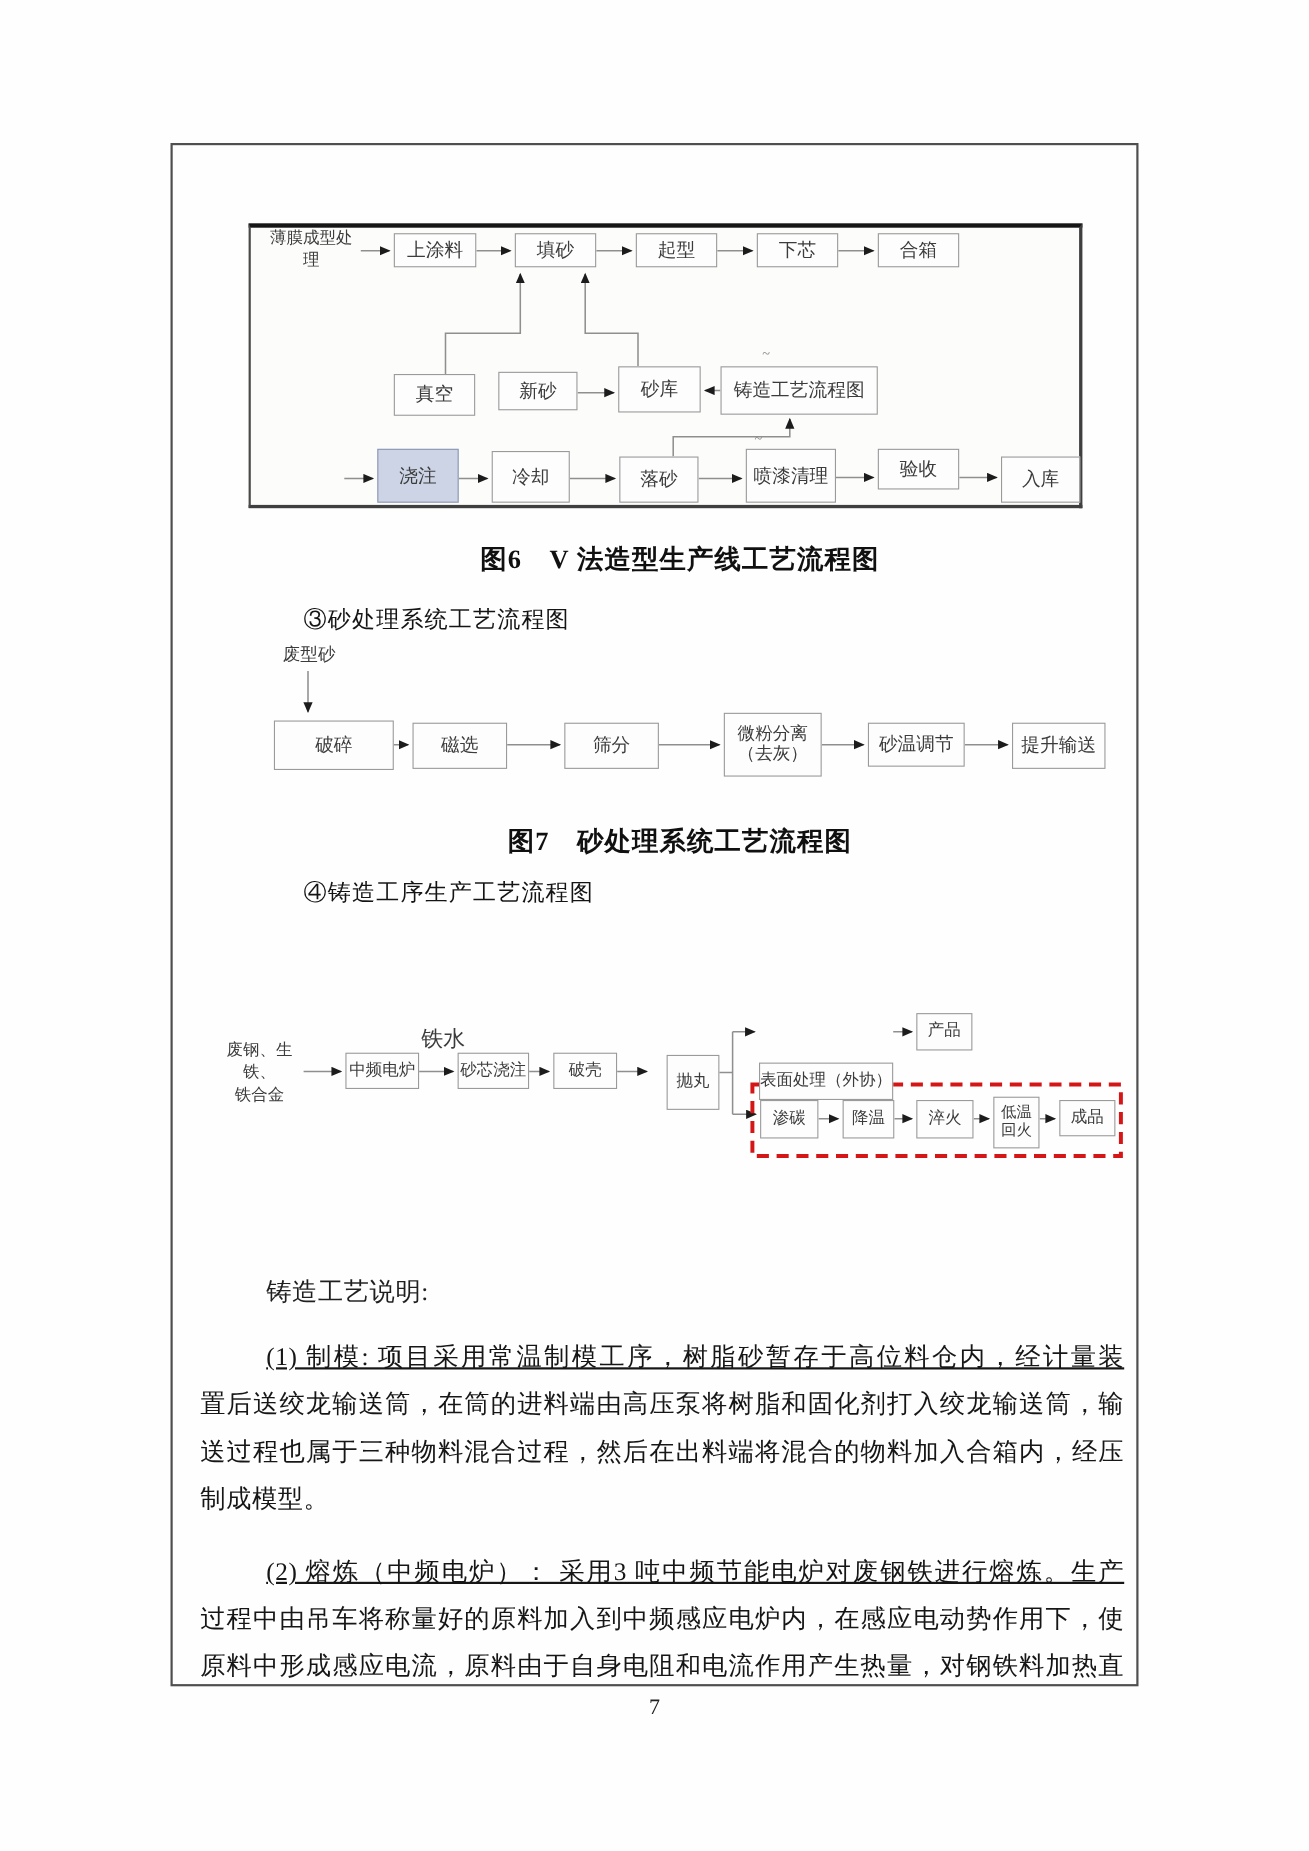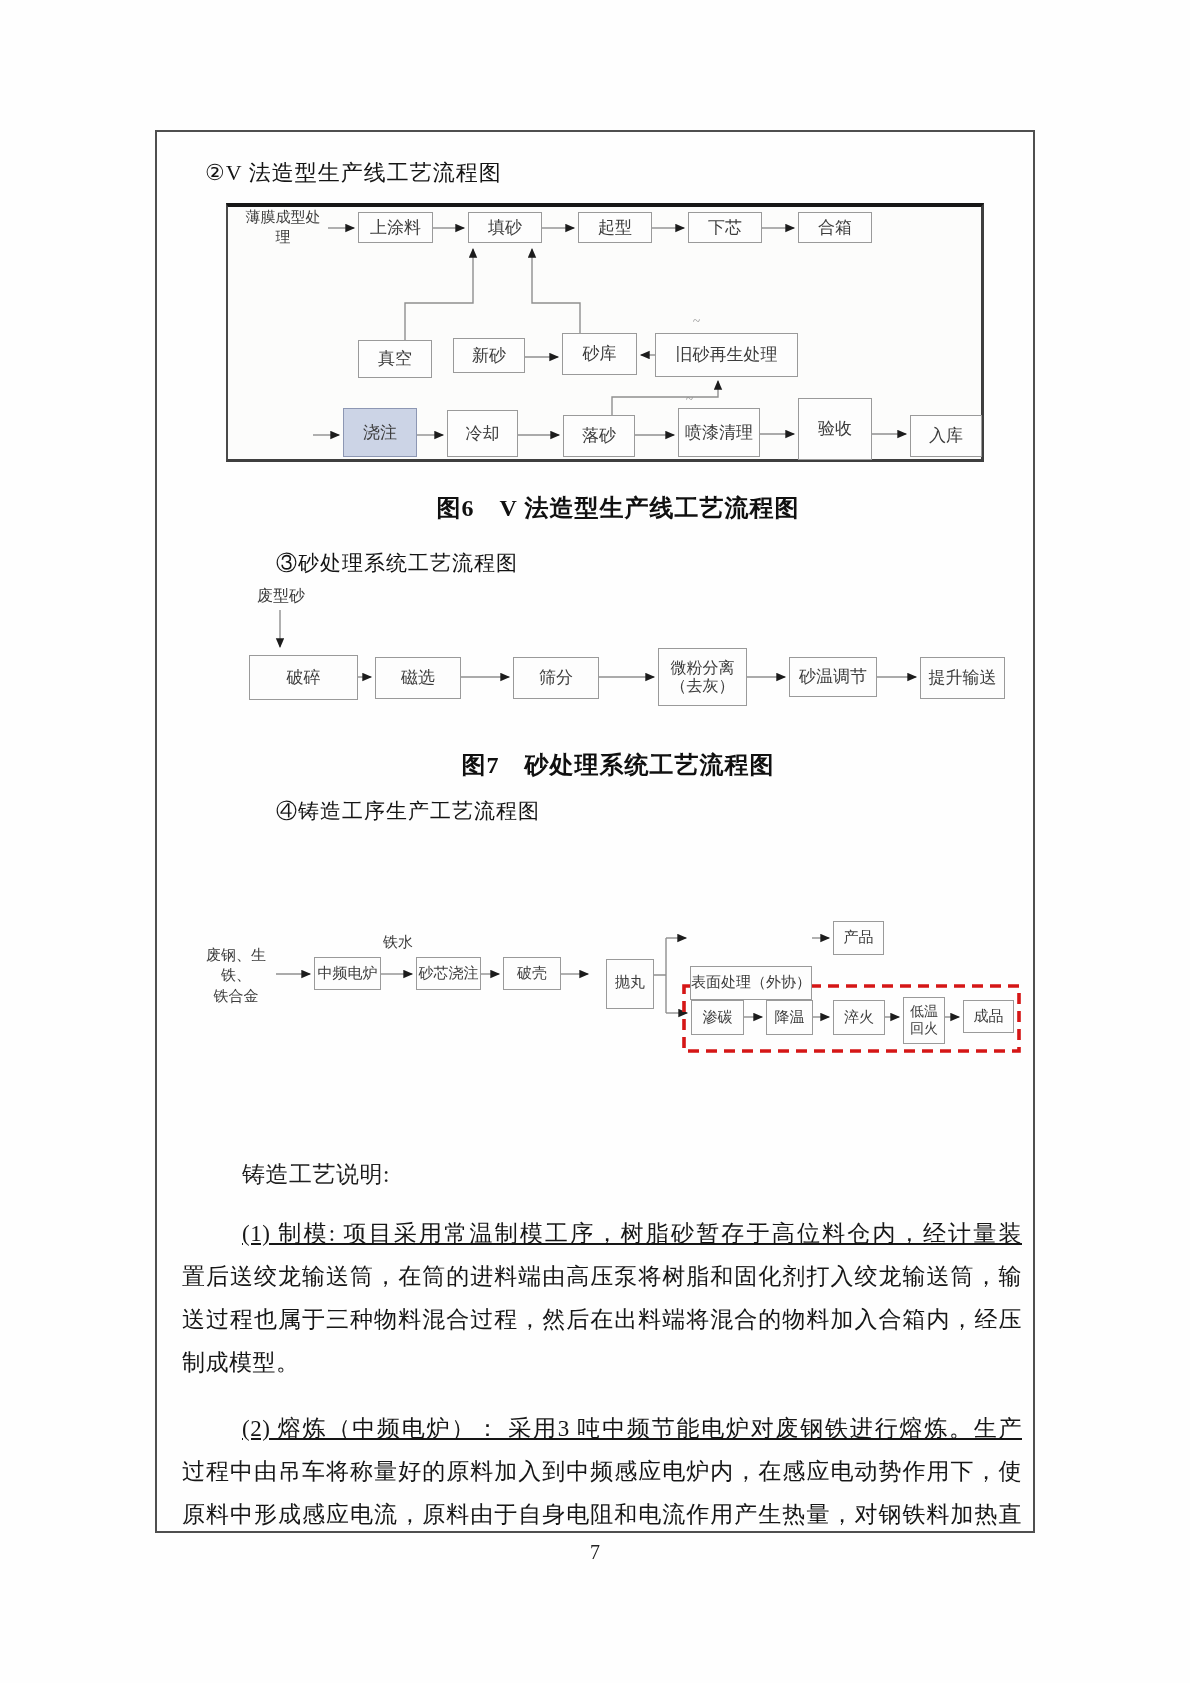--- a/index.html
+++ b/index.html
@@ -33,21 +33,20 @@
   <defs>
     <marker id="ah" markerWidth="9" markerHeight="8" refX="6.2" refY="3" orient="auto">
       <path d="M0,0 L7,3 L0,6 Z" fill="#1c1c1c"></path>
     </marker>
   </defs>
 </svg>
 
 <div id="page">
   <div id="frame"></div>
 
-  <div class="abs heading" style="left:205px;top:158px;font-size:22px;">②V 法造型生产线工艺流程图</div>
 
   <div id="chart1" class="chart">
     <svg width="753" height="252" viewBox="0 0 753 252">
       <g stroke="#8f8f8f" stroke-width="1.4" fill="none">
         <path d="M100,21 H126" marker-end="url(#ah)"></path>
         <path d="M205,21 H236" marker-end="url(#ah)"></path>
         <path d="M314,21 H346" marker-end="url(#ah)"></path>
         <path d="M424,21 H456" marker-end="url(#ah)"></path>
         <path d="M534,21 H566" marker-end="url(#ah)"></path>
         <path d="M177,133 V96 H245 V42" marker-end="url(#ah)"></path>
@@ -71,27 +70,27 @@
 
     <div class="node" style="left:130px;top:5px;width:75px;height:31px;">上涂料</div>
     <div class="node" style="left:240px;top:5px;width:74px;height:31px;">填砂</div>
     <div class="node" style="left:350px;top:5px;width:74px;height:31px;">起型</div>
     <div class="node" style="left:460px;top:5px;width:74px;height:31px;">下芯</div>
     <div class="node" style="left:570px;top:5px;width:74px;height:31px;">合箱</div>
 
     <div class="node" style="left:130px;top:133px;width:74px;height:38px;">真空</div>
     <div class="node" style="left:225px;top:131px;width:72px;height:35px;">新砂</div>
     <div class="node" style="left:334px;top:126px;width:75px;height:42px;">砂库</div>
-    <div class="node" style="left:427px;top:126px;width:143px;height:44px;">旧砂再生处理</div>
+    <div class="node" style="left:427px;top:126px;width:143px;height:44px;">铸造工艺流程图</div>
 
     <div class="node" style="left:115px;top:201px;width:74px;height:49px;background:#ccd4e6;border-color:#8d97b3;">浇注</div>
     <div class="node" style="left:219px;top:203px;width:71px;height:47px;">冷却</div>
     <div class="node" style="left:335px;top:208px;width:72px;height:42px;">落砂</div>
     <div class="node" style="left:450px;top:201px;width:82px;height:49px;">喷漆清理</div>
-    <div class="node" style="left:570px;top:191px;width:74px;height:62px;">验收</div>
+    <div class="node" style="left:570px;top:201px;width:74px;height:37px;">验收</div>
     <div class="node" style="left:682px;top:208px;width:72px;height:42px;">入库</div>
   </div>
 
   <div class="abs caption" style="left:236px;top:492px;width:764px;">图6　V 法造型生产线工艺流程图</div>
 
   <div class="abs heading" style="left:276px;top:549px;">③砂处理系统工艺流程图</div>
 
   <div id="chart2" class="chart" style="left:249px;top:585px;width:760px;height:125px;">
     <svg width="760" height="125" viewBox="0 0 760 125">
       <g stroke="#8f8f8f" stroke-width="1.4" fill="none">
@@ -131,21 +130,21 @@
         <path d="M554,102 H572" marker-end="url(#ah)"></path>
         <path d="M623,102 H639" marker-end="url(#ah)"></path>
         <path d="M695,102 H709" marker-end="url(#ah)"></path>
         <path d="M755,102 H769" marker-end="url(#ah)"></path>
       </g>
       <rect x="494" y="71" width="335" height="65" fill="none" stroke="#d51616" stroke-width="3.6" stroke-dasharray="11,7"></rect>
     </svg>
 
     <div class="lbl" style="left:6px;top:30px;width:80px;font-size:15px;color:#3c3c3c;">废钢、生铁、
 铁合金</div>
-    <div class="lbl" style="left:193px;top:17px;font-size:15px;color:#3c3c3c;">铁水</div>
+    <div class="lbl" style="left:193px;top:17px;font-size:20px;color:#3c3c3c;">铁水</div>
 
     <div class="node" style="left:124px;top:42px;width:67px;height:33px;">中频电炉</div>
     <div class="node" style="left:226px;top:42px;width:65px;height:33px;">砂芯浇注</div>
     <div class="node" style="left:313px;top:42px;width:58px;height:33px;">破壳</div>
     <div class="node" style="left:416px;top:44px;width:48px;height:50px;font-family:Liberation Mono, monospace;">抛丸</div>
 
     <div class="node" style="left:500px;top:6px;width:122px;height:34px;margin-top:45px;">表面处理（外协）</div>
     <div class="node" style="left:643px;top:6px;width:51px;height:34px;">产品</div>
 
     <div class="node" style="left:501px;top:85px;width:53px;height:35px;">渗碳</div>

